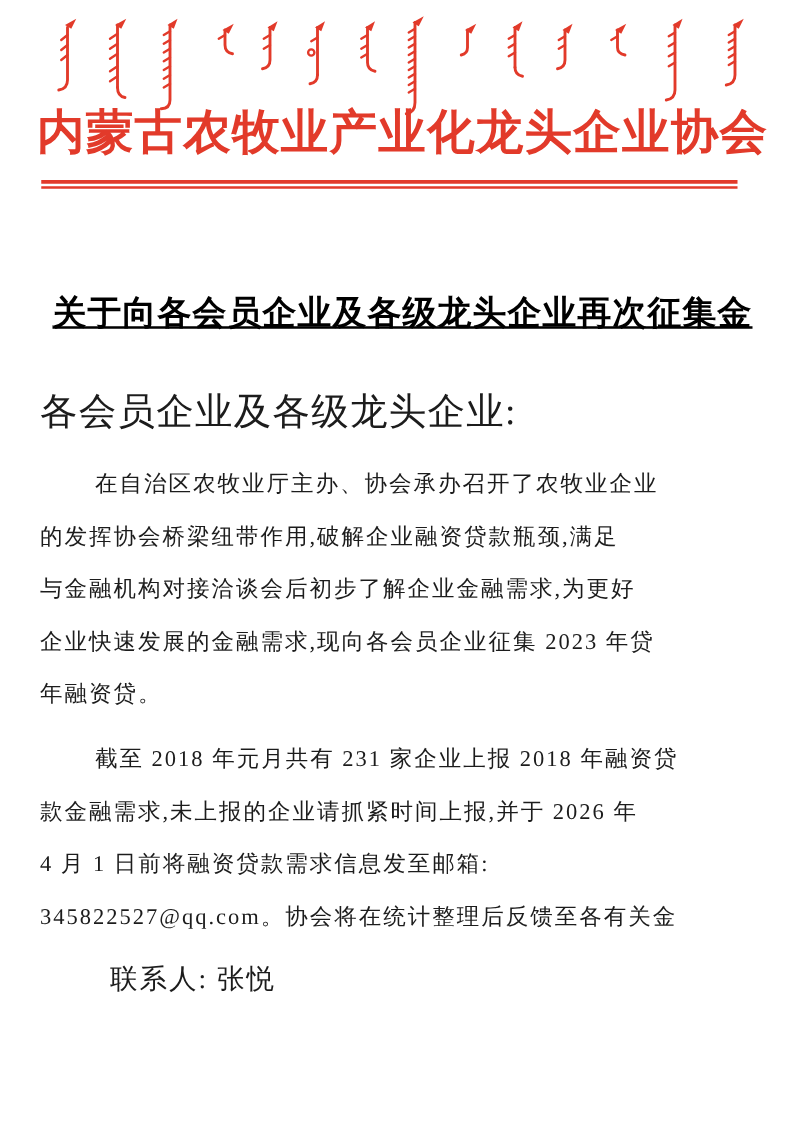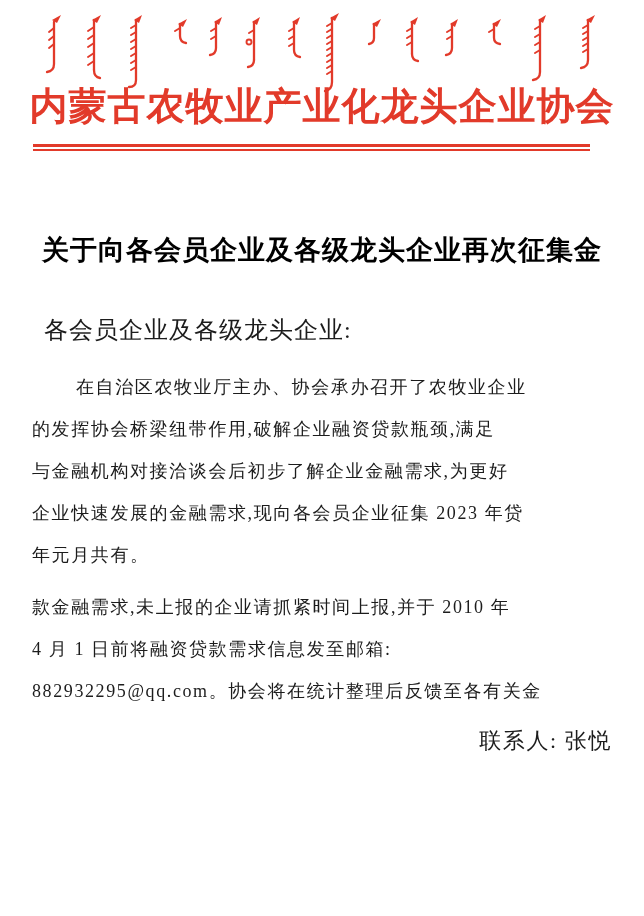--- a/index.html
+++ b/index.html
@@ -38,38 +38,39 @@
     height:2px;box-sizing:content-box;
   }
   
   .content{padding:0 32px;}
   .notice-title{
     margin:64px 0 0 0;
     text-align:center;
     font-family:"Liberation Sans","DejaVu Sans",sans-serif;
     font-weight:700;font-size:27px;letter-spacing:1px;
     color:#000;
+    text-decoration:underline;
   }
   .notice-title .tl{line-height:68px;white-space:nowrap;}
   .salutation{
-    margin:25px 0 0 12px;
-    font-size:24px;line-height:42px;letter-spacing:1px;white-space:nowrap;
+    margin:25px 0 0 0;
+    font-size:30px;line-height:42px;letter-spacing:1px;white-space:nowrap;
   }
   .para{margin:0;}
   .para-1{margin-top:15px;}
   .para-2{margin-top:10px;}
   .bl{
     font-size:18px;line-height:42px;letter-spacing:1.6px;
     white-space:nowrap;
   }
   .indent{text-indent:44px;}
   .contact{
     margin:8px 0 0 0;
     font-size:22px;line-height:42px;letter-spacing:1.6px;
-    text-indent:56px;white-space:nowrap;text-align:right;
+    text-indent:56px;white-space:nowrap;
   }
 </style>
 </head>
 <body>
 
 <div class="page">
 
   <header class="letterhead">
     <svg class="mongolian" width="560" height="88" viewBox="0 0 560 88" aria-hidden="true">
       <g transform="translate(8,10)">
@@ -158,25 +159,26 @@
       <div class="tl">关于向各会员企业及各级龙头企业再次征集金</div>
     </h1>
 
     <p class="salutation">各会员企业及各级龙头企业:</p>
 
     <div class="para para-1">
       <div class="bl indent">在自治区农牧业厅主办、协会承办召开了农牧业企业</div>
       <div class="bl">的发挥协会桥梁纽带作用,破解企业融资贷款瓶颈,满足</div>
       <div class="bl">与金融机构对接洽谈会后初步了解企业金融需求,为更好</div>
       <div class="bl">企业快速发展的金融需求,现向各会员企业征集 2023 年贷</div>
-      <div class="bl">年元月共有。</div>
+      <div class="bl">年融资贷。</div>
     </div>
 
     <div class="para para-2">
-      <div class="bl">款金融需求,未上报的企业请抓紧时间上报,并于 2010 年</div>
+      <div class="bl indent">截至 2018 年元月共有 231 家企业上报 2018 年融资贷</div>
+      <div class="bl">款金融需求,未上报的企业请抓紧时间上报,并于 2026 年</div>
       <div class="bl">4 月 1 日前将融资贷款需求信息发至邮箱:</div>
-      <div class="bl">882932295@qq.com。协会将在统计整理后反馈至各有关金</div>
+      <div class="bl">345822527@qq.com。协会将在统计整理后反馈至各有关金</div>
     </div>
 
     <p class="contact">联系人: 张悦</p>
 
   </main>
 </div>
 
 </body></html>

